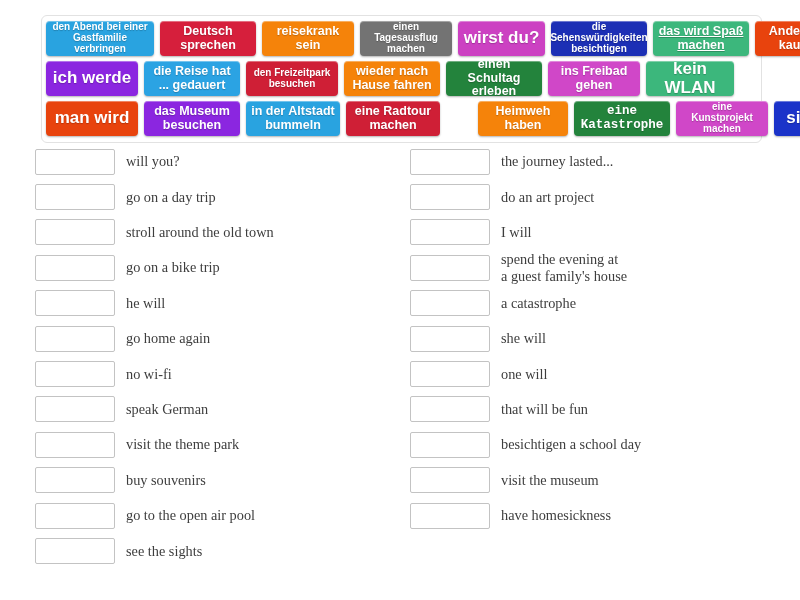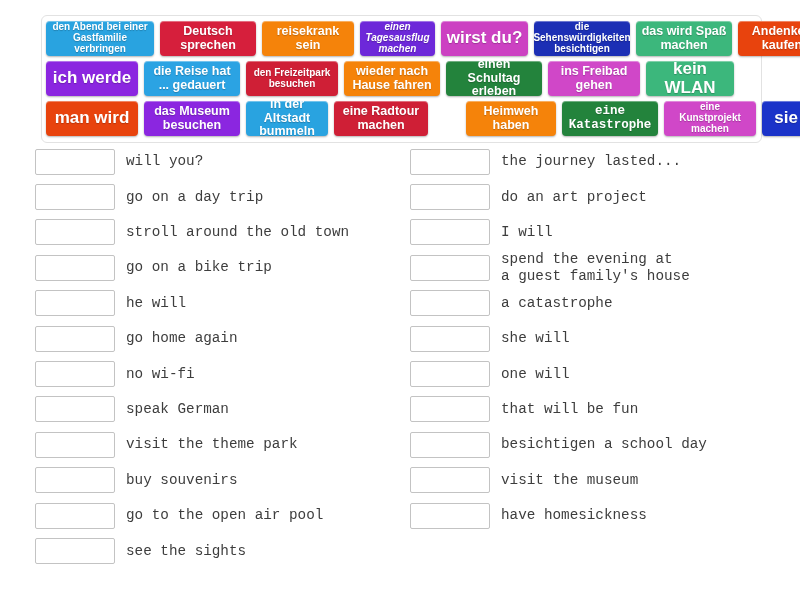--- a/index.html
+++ b/index.html
@@ -96,44 +96,44 @@
     cursor: pointer;
   }
 
   .ans-text {
     flex: 1 1 auto;
     margin-left: 11px;
     font-size: 14.3px;
     color: #3d3d3d;
     line-height: 1.18;
     white-space: pre-line;
-    font-family: Liberation Mono, monospace;
+    font-family: Liberation Serif, serif;
   }
 </style>
 </head>
 <body>
 
 <div id="app">
 
   <div id="tile-bank">
       <div class="tile-row">
         <div class="tile fs-s" style="background: rgb(41, 163, 224); width: 108px;">den Abend bei
 einer Gastfamilie
 verbringen</div>
         <div class="tile fs-m" style="background: rgb(214, 31, 60); width: 96px;">Deutsch
 sprechen</div>
         <div class="tile fs-m" style="background: rgb(245, 131, 10); width: 92px;">reisekrank
 sein</div>
-        <div class="tile fs-s" style="background: #6d28d9; width: 75px; font-style: italic;">einen Tagesausflug
+        <div class="tile fs-s" style="background: #737373; width: 92px;">einen Tagesausflug
 machen</div>
         <div class="tile fs-l" style="background: rgb(204, 65, 194); width: 87px;">wirst du?</div>
         <div class="tile fs-s" style="background: rgb(28, 47, 181); width: 96px;">die
 Sehenswürdigkeiten
 besichtigen</div>
-        <div class="tile fs-m" style="background: rgb(60, 183, 124); width: 96px;">das wird
+        <div class="tile fs-m" style="background: rgb(60, 183, 124); width: 96px; text-decoration: underline;">das wird
 Spaß machen</div>
         <div class="tile fs-m" style="background: rgb(232, 67, 13); width: 88px;">Andenken
 kaufen</div>
       </div>
       <div class="tile-row">
         <div class="tile fs-l" style="background: rgb(139, 38, 224); width: 92px;">ich werde</div>
         <div class="tile fs-m" style="background: rgb(43, 163, 227); width: 96px;">die Reise hat
 ... gedauert</div>
         <div class="tile fs-s" style="background: rgb(207, 31, 54); width: 92px;">den Freizeitpark
 besuchen</div>
@@ -142,21 +142,21 @@
         <div class="tile fs-m" style="background: rgb(35, 131, 60); width: 96px;">einen Schultag
 erleben</div>
         <div class="tile fs-m" style="background: rgb(208, 71, 200); width: 92px;">ins Freibad
 gehen</div>
         <div class="tile fs-l" style="background: rgb(60, 183, 124); width: 88px;">kein WLAN</div>
       </div>
       <div class="tile-row">
         <div class="tile fs-l" style="background: rgb(232, 67, 13); width: 92px;">man wird</div>
         <div class="tile fs-m" style="background: rgb(139, 38, 224); width: 96px;">das Museum
 besuchen</div>
-        <div class="tile fs-m" style="background: rgb(41, 163, 224); width: 82px;">in der Altstadt
+        <div class="tile fs-m" style="background: rgb(41, 163, 224); width: 94px;">in der Altstadt
 bummeln</div>
         <div class="tile fs-m" style="background: rgb(207, 31, 54); width: 94px;">eine Radtour
 machen</div>
         <div class="tile fs-m" style="background: rgb(245, 131, 10); width: 90px; margin-left: 32px;">Heimweh
 haben</div>
         <div class="tile fs-m" style="background: rgb(35, 131, 60); width: 96px; font-family: Liberation Mono, monospace;">eine
 Katastrophe</div>
         <div class="tile fs-s" style="background: rgb(208, 71, 200); width: 92px;">eine Kunstprojekt
 machen</div>
         <div class="tile fs-l" style="background: rgb(27, 51, 201); width: 88px;">sie wird</div>

